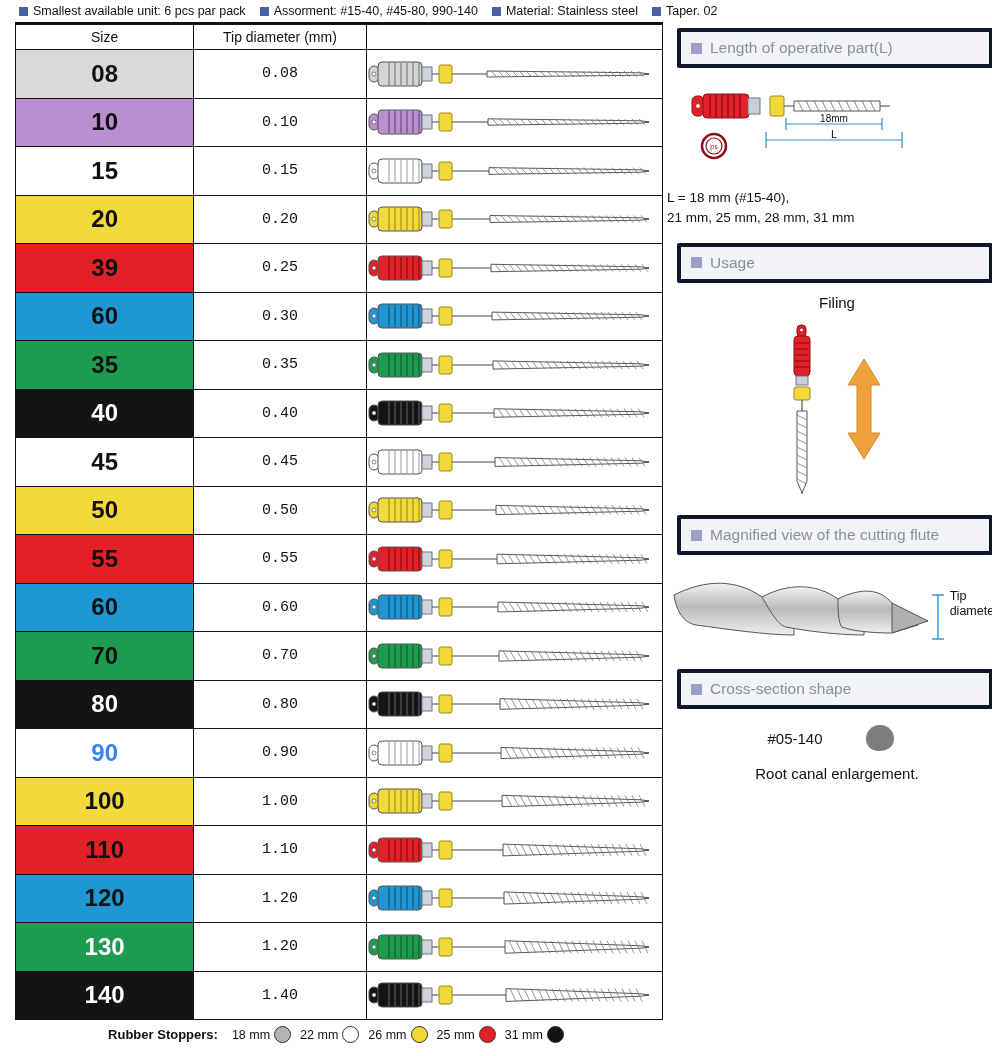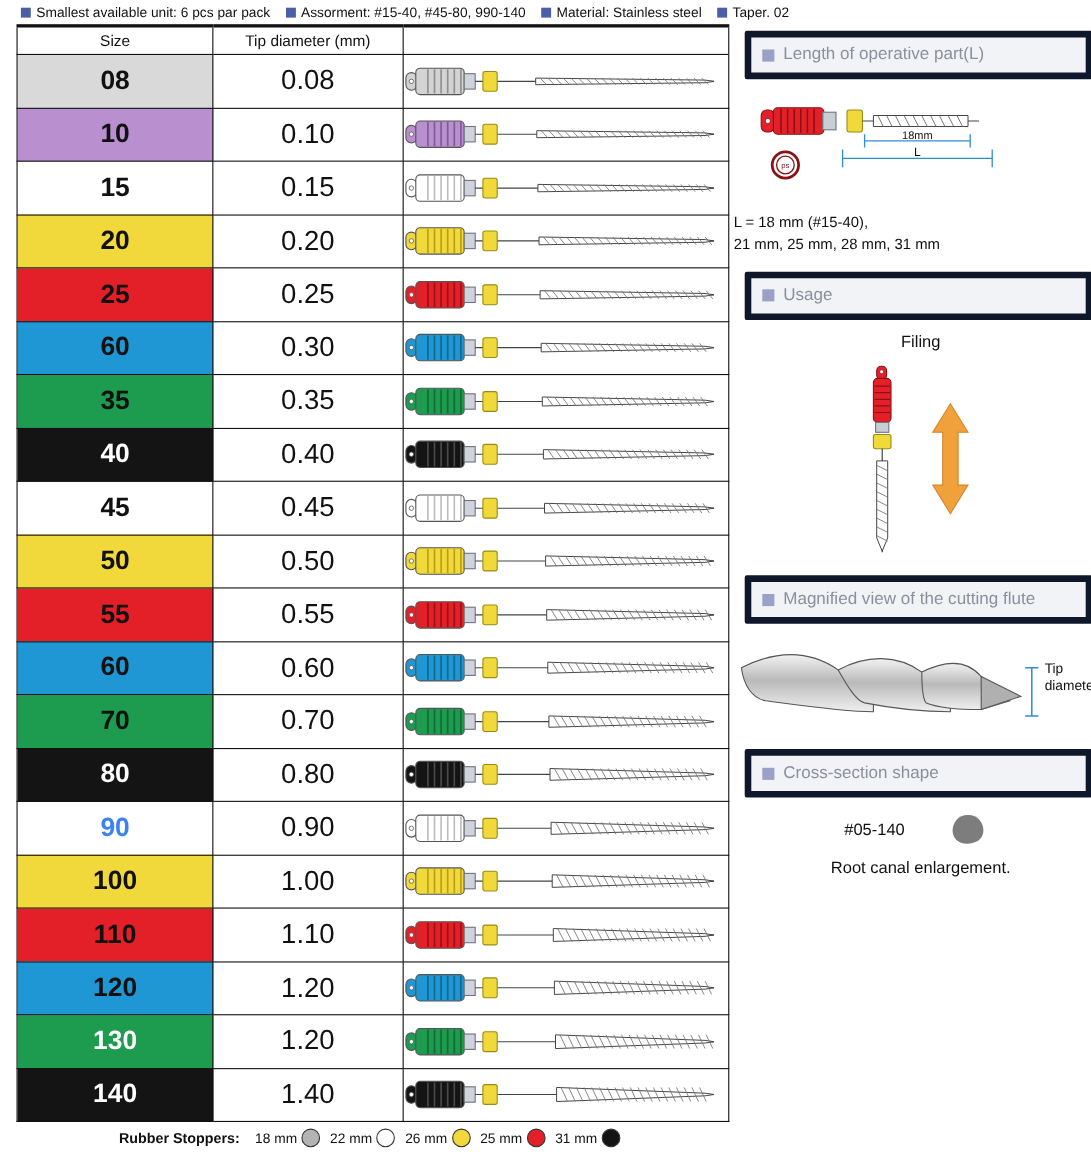--- a/index.html
+++ b/index.html
@@ -45,21 +45,22 @@
   table.sizes th{
     font-size:14px;font-weight:400;height:24px;background:#fff;
   }
   col.c-size{width:178px;}
   col.c-dia{width:172px;}
   col.c-file{width:296px;}
   td.size{
     font-size:24px;font-weight:bold;
   }
   td.dia{
-    font-size:25px;
+    font-size:15px;
+    font-family:Liberation Mono, monospace;
   }
   td.filecell{
     border-left:1px solid #111;border-right:1px solid #111;
     border-top:none;border-bottom:none;
     position:relative;
   }
   .toprule{border-top:3px solid #111 !important;}
 
   
   .file{
@@ -72,21 +73,21 @@
     display:flex;align-items:center;justify-content:center;gap:8px;
     font-size:12.5px;margin-top:6px;
   }
   .stoppers .lbl{font-weight:bold;font-size:13px;margin-right:6px;}
   .dot{width:15px;height:15px;border-radius:50%;border:1px solid #333;display:inline-block;}
   .stoppers .pair{display:flex;align-items:center;gap:4px;}
 
   
   .panel-head{
     margin:6px 10px 0 16px;
-    border:6px solid #0f172a;
+    border:4px solid #0f172a;
     background:#f2f3f7;
     display:flex;align-items:center;gap:8px;
     padding:7px 10px;
     font-size:15.5px;color:#8b8f9c;
     border-radius:2px;
   }
   .panel-head .sqr{background:#9aa0c8;width:11px;height:11px;}
   .panel-body{margin:8px 10px 0 20px;font-size:13.5px;line-height:1.45;}
   .center-txt{text-align:center;font-size:15px;}
   .note{margin:10px 0 0 6px;font-size:13.5px;line-height:1.5;}
@@ -310,21 +311,21 @@
                     <line x1="246" y1="19.46" x2="252" y2="26.54" stroke="#777" stroke-width="0.8"></line>
                     <line x1="253" y1="19.46" x2="259" y2="26.54" stroke="#777" stroke-width="0.8"></line>
                     <line x1="260" y1="19.46" x2="266" y2="26.54" stroke="#777" stroke-width="0.8"></line>
                     <line x1="267" y1="19.46" x2="273" y2="26.54" stroke="#777" stroke-width="0.8"></line>
                     <line x1="274" y1="19.46" x2="280" y2="26.54" stroke="#777" stroke-width="0.8"></line>
   </svg>
                 </div>
               </td>
             </tr>
             <tr>
-              <td class="size" style="background: rgb(227, 32, 40); color: rgb(17, 17, 17);">25</td>
+              <td class="size" style="background: rgb(227, 32, 40); color: rgb(17, 17, 17);">39</td>
               <td class="dia">0.25</td>
               <td class="filecell">
                 <div class="file">
   <svg width="292" height="46" viewBox="0 0 292 46">
     <rect x="2" y="15" width="10" height="16" rx="5" fill="#e32028" stroke="#555" stroke-width="1"></rect>
     <circle cx="7" cy="23" r="2" fill="#fff" stroke="#555" stroke-width="0.7"></circle>
     <rect x="11" y="11" width="44" height="24" rx="4" fill="#e32028" stroke="#555" stroke-width="1"></rect>
     <line x1="22" y1="12" x2="22" y2="34" stroke="#9b1015" stroke-width="1.5"></line>
                     <line x1="28" y1="12" x2="28" y2="34" stroke="#9b1015" stroke-width="1.5"></line>
                     <line x1="34" y1="12" x2="34" y2="34" stroke="#9b1015" stroke-width="1.5"></line>

